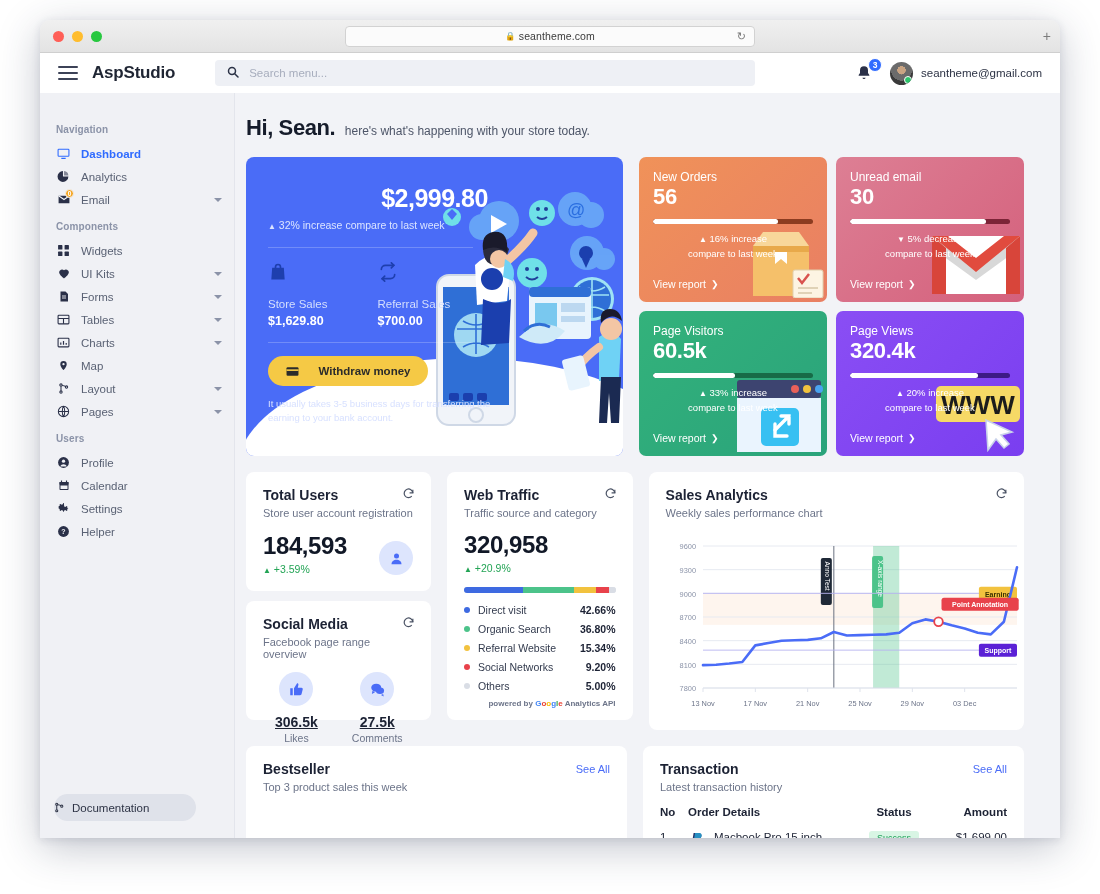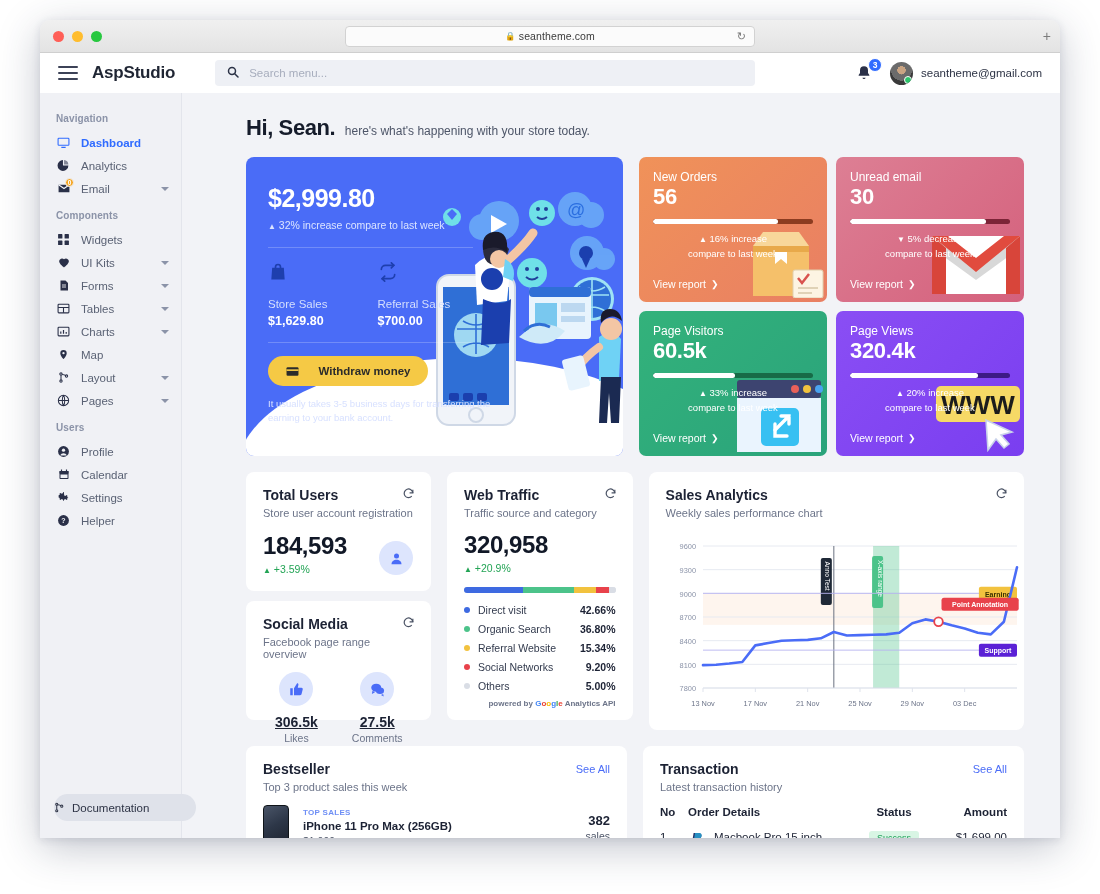--- a/index.html
+++ b/index.html
@@ -107,24 +107,24 @@
   }
   #avatar::after {
     content:''; position:absolute; right:1px; bottom:1px;
     width:6px; height:6px; border-radius:50%; background:#2bc46b; border:1px solid #fff;
   }
   #user-email { font-size: 11.5px; color: #2d3345; }
 
   
   #sidebar {
     position: absolute; left: 0; top: 40px;
-    width: 142px; height: 745px;
+    width: 195px; height: 745px;
     background: #f0f1f5;
     border-right: 1px solid #e3e5ec;
-    padding-top: 10px;
+    padding-top: 21px;
     font-size: 11.5px;
   }
   .nav-heading {
     font-size: 10px; color: #8b93a8; font-weight: bold;
     padding: 10px 0 7px 16px; letter-spacing: .1px;
   }
   .nav-item {
     display: flex; align-items: center;
     height: 23px; padding-left: 16px; padding-right: 12px;
     color: #5a6274; cursor: pointer; position: relative;
@@ -175,21 +175,21 @@
     width: 381px; height: 299px;
     background: #4a6cf7; border-radius: 8px;
     padding: 20px 22px; color: #fff; position: relative; overflow: hidden;
   }
   #weekly-card .wave {
     position: absolute; left: -10px; bottom: -132px;
     width: 460px; height: 230px; border-radius: 50%;
     background: #fff;
   }
   #weekly-title { font-size: 14px; font-weight: bold; position: relative; z-index: 2; }
-  #weekly-amount { font-size: 25px; font-weight: bold; margin-top: 7px; position: relative; z-index: 2; letter-spacing: -.5px;}
+  #weekly-amount { font-size: 25px; font-weight: bold; margin-top: 7px; position: relative; z-index: 2; letter-spacing: -.5px; text-align: center;}
   #weekly-change {
     font-size: 10.5px; margin-top: 6px; color: #dbe4ff;
     position: relative; z-index: 2;
   }
   .arrow-up { font-size: 8px; }
   #weekly-divider { height: 1px; background: rgba(255,255,255,.22); margin: 16px 0 14px; width: 205px; position: relative; z-index: 2;}
   #weekly-stats { display: flex; gap: 50px; position: relative; z-index: 2; }
   .ws-ico { font-size: 17px; margin-bottom: 11px; color: #1e3fae; }
   .ws-label { font-size: 11.5px; color: #d5dffd; }
   .ws-val { font-size: 12.5px; font-weight: bold; margin-top: 4px; }
@@ -877,34 +877,20 @@
               <text x="307.6666666666667" y="172" text-anchor="middle" font-size="7.4" fill="#6c7489" font-family="Liberation Sans">03 Dec</text>
             </svg>
         </div>
       </div>
 
       <div class="row">
         <div class="card" id="bestseller">
           <div class="card-title">Bestseller</div>
           <div class="card-sub">Top 3 product sales this week</div>
           <span class="see-all">See All</span>
-          <div id="bs-list">
-              <div class="bs-row">
-                <div class="bs-thumb"></div>
-                <div>
-                  <div class="bs-tag">TOP SALES</div>
-                  <div class="bs-name">iPhone 11 Pro Max (256GB)</div>
-                  <div class="bs-price">$1,099</div>
-                </div>
-                <div class="bs-right">
-                  <div class="bs-count">382</div>
-                  <div class="bs-unit">sales</div>
-                </div>
-              </div>
-            </div>
         </div>
 
         <div class="card" id="transaction">
           <div class="card-title">Transaction</div>
           <div class="card-sub">Latest transaction history</div>
           <span class="see-all">See All</span>
           <div id="tx-head">
             <div class="tx-no">No</div>
             <div class="tx-det">Order Details</div>
             <div class="tx-st">Status</div>

